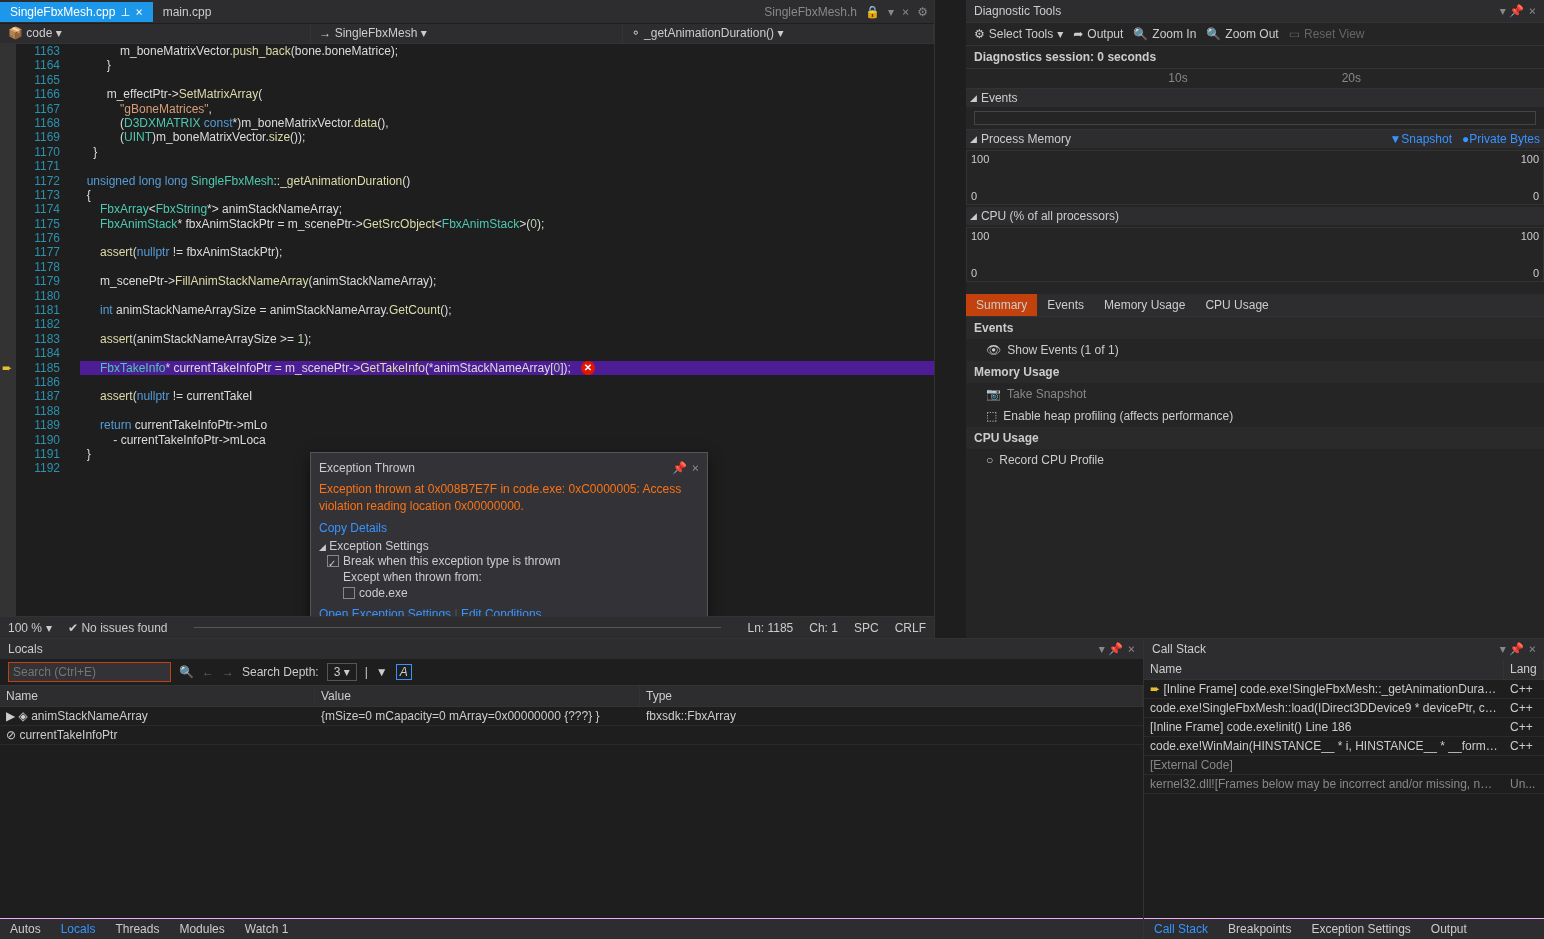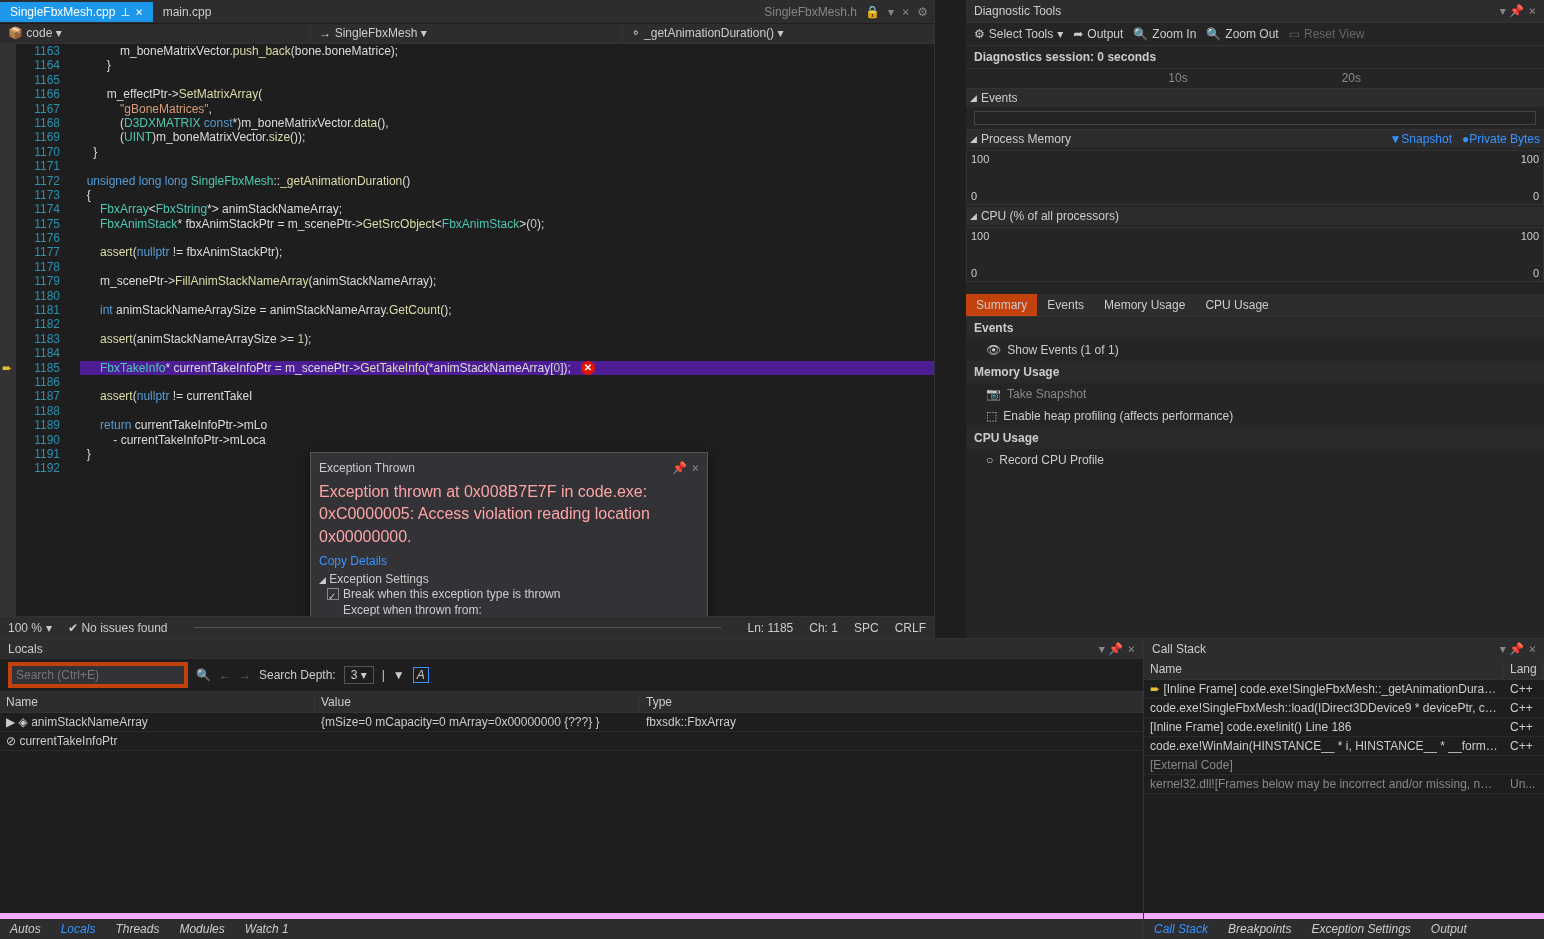--- a/index.html
+++ b/index.html
@@ -22,21 +22,21 @@
 .ln { height:14.4px; }
 .ln.hl { background:#4c1d95; }
 .kw { color:#569cd6; }
 .typ { color:#4ec9b0; }
 .fn { color:#dcdcaa; }
 .str { color:#d69d78; }
 .num { color:#b5cea8; }
 .err-circle { display:inline-block; width:14px; height:14px; border-radius:50%; background:#e51400; color:#fff; font-weight:bold; text-align:center; line-height:14px; font-size:10px; vertical-align:middle; }
 .exception-popup { position:absolute; left:310px; top:400px; width:398px; background:#333337; border:1px solid #555; padding:8px; box-shadow:0 4px 12px rgba(0,0,0,0.5); z-index:100;margin-top:8px; }
 .exception-popup .hdr { display:flex; justify-content:space-between; color:#ccc; margin-bottom:6px; }
-.exception-popup .body { color:#fca5a5; font-size:16px; line-height:1.4; }
+.exception-popup .body { color:#f97316; font-size:12px; line-height:1.4; }
 .exception-popup .lnk { color:#3794ff; cursor:pointer; }
 .ex-sep { margin-top:6px; }
 .ex-settings { margin-top:4px; }
 .ex-settings .row { display:flex; align-items:center; gap:4px; margin-left:8px; padding:1px 0; }
 .status-bar { height:22px; background:#2d2d30; display:flex; align-items:center; padding:0 8px; gap:16px; color:#ccc; border-top:1px solid #333; }
 .status-bar .right { margin-left:auto; display:flex; gap:16px; }
 .zoom { display:flex; align-items:center; gap:4px; }
 .diag-title { background:#2d2d30; padding:4px 8px; display:flex; justify-content:space-between; border-bottom:1px solid #333; }
 .diag-toolbar { display:flex; gap:10px; padding:4px 8px; border-bottom:1px solid #333; flex-wrap:wrap; }
 .diag-toolbar .btn { display:flex; align-items:center; gap:4px; cursor:pointer; }
@@ -49,32 +49,32 @@
 .diag-tabs .dtab { padding:4px 10px; cursor:pointer; }
 .diag-tabs .dtab.active { background:#c2410c; }
 .diag-panel-list .hdr { background:#2a2a2a; padding:4px 8px; font-weight:600; }
 .diag-panel-list .item { padding:4px 8px 4px 20px; display:flex; align-items:center; gap:6px; cursor:pointer; }
 .diag-panel-list .item.dim { color:#888; }
 .bottom-area { flex:1; display:flex; border-top:1px solid #333; }
 .locals-pane { flex:1; display:flex; flex-direction:column; border-right:1px solid #333; }
 .callstack-pane { width:400px; display:flex; flex-direction:column;justify-content:flex-end; }
 .panel-title { background:#2d2d30; padding:3px 8px; display:flex; justify-content:space-between; }
 .panel-toolbar { display:flex; gap:8px; padding:3px 8px; align-items:center; border-bottom:1px solid #333; }
-.panel-toolbar input { background:#333337; border:4px solid #c2410c; color:#ccc; padding:2px 4px; width:180px; }
+.panel-toolbar input { background:#333337; border:1px solid #c2410c; color:#ccc; padding:2px 4px; width:163px; }
 .table { flex:1; overflow:auto; }
 .table-hdr { display:flex; background:#2d2d30; border-bottom:1px solid #333; }
 .table-hdr div { padding:3px 6px; border-right:1px solid #333; }
 .table-row { display:flex; border-bottom:1px solid #2a2a2a; }
 .table-row div { padding:2px 6px; white-space:nowrap; overflow:hidden; text-overflow:ellipsis; }
 .col-name { width:315px; }
 .col-val { width:325px; }
 .col-type { flex:1; }
 .cs-col-name { flex:1; }
 .cs-col-lang { width:40px; }
-.bottom-tabs { display:flex; background:#2d2d30; border-top:6px solid #f0abfc;font-style:italic; }
+.bottom-tabs { display:flex; background:#2d2d30; border-top:1px solid #f0abfc; }
 .bottom-tabs .btab { padding:3px 10px; cursor:pointer; }
 .bottom-tabs .btab.active { color:#3794ff; }
 .tri { font-size:9px; }
 .ruler { height:20px; background:#252526; border-bottom:1px solid #333; position:relative; font-size:10px; color:#888; }
 .ruler span { position:absolute; top:2px; }
 .pin-icons { display:flex; gap:4px; color:#888; }
 .checkbox { width:12px; height:12px; border:1px solid #888; display:inline-block; }
 .checkbox.checked::after { content:"✓"; font-size:10px; line-height:10px; color:#ccc; }
 </style>
 </head>

